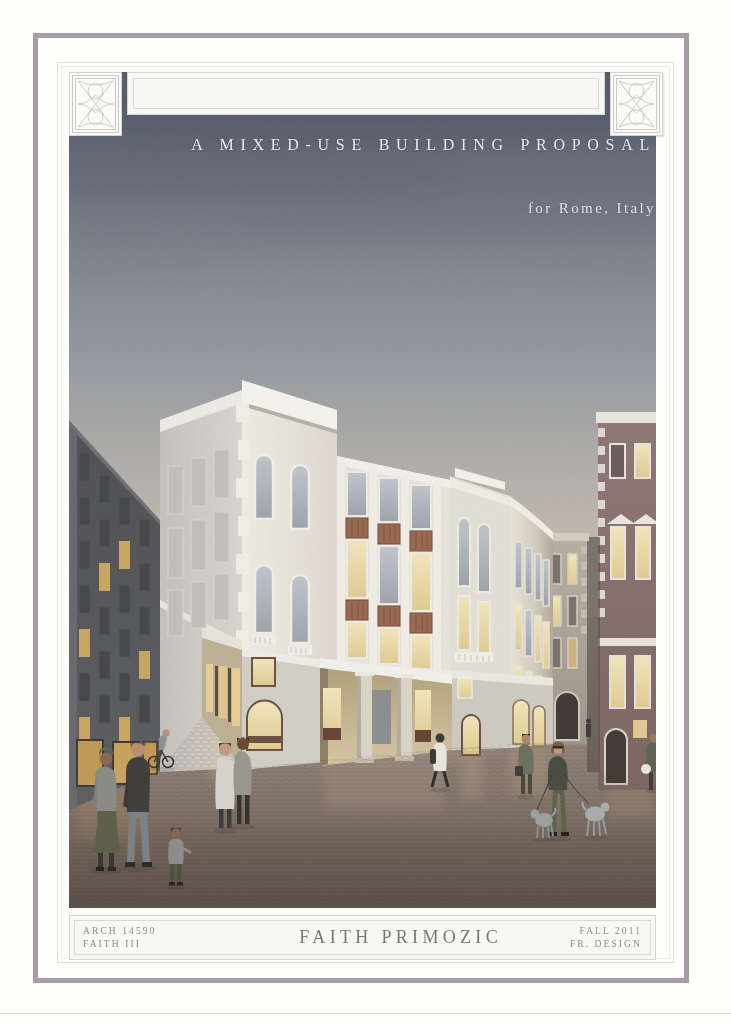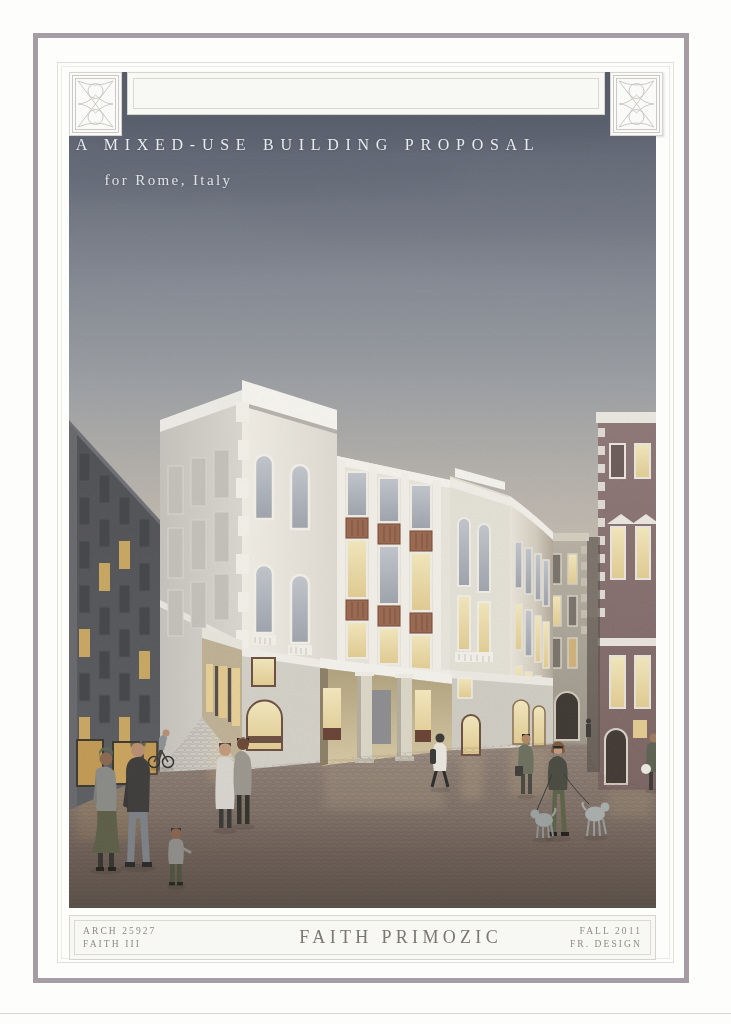--- a/index.html
+++ b/index.html
@@ -13,24 +13,24 @@
   .board-outline .inner{position:absolute;left:3px;top:3px;right:3px;bottom:3px;
         border:1px solid #edebe6;}
   .illustration-wrap{position:absolute;left:69px;top:72px;width:587px;height:836px;}
   .corner-block{position:absolute;top:72px;width:53px;height:64px;background:#fafaf8;
         border:1px solid #d6d4cf;box-sizing:border-box;box-shadow:1px 1px 2px rgba(120,115,110,.25);}
   .corner-block.left{left:69px;}
   .corner-block.right{left:610px;}
   .title-band{position:absolute;left:127px;top:72px;width:478px;height:43px;background:#f8f8f5;
         border:1px solid #d6d4cf;box-sizing:border-box;box-shadow:0 1px 2px rgba(120,115,110,.25);}
   .title-band .inner{position:absolute;left:5px;top:5px;right:5px;bottom:5px;border:1px solid #d9d7d1;}
-  .sky-title{position:absolute;left:69px;width:587px;text-align:left;color:#e9ecef;
+  .sky-title{position:absolute;left:69px;width:587px;text-align:right;color:#e9ecef;
         text-shadow:0 0 2px rgba(40,45,60,.35);}
   .sky-title.line1{top:136px;font-size:16px;letter-spacing:0.42em;text-indent:0.42em;}
-  .sky-title.line2{top:172px;font-size:15px;letter-spacing:0.16em;text-indent:0.16em;color:#e0e3e6;padding-left:33px;}
+  .sky-title.line2{top:200px;font-size:15px;letter-spacing:0.16em;text-indent:0.16em;color:#e0e3e6;}
   .footer-band{position:absolute;left:69px;top:915px;width:587px;height:45px;background:#f7f7f4;
         border:1px solid #d6d4cf;box-sizing:border-box;}
   .footer-band .inner{position:absolute;left:4px;top:4px;right:4px;bottom:4px;border:1px solid #dbd9d3;
         display:flex;align-items:center;justify-content:space-between;}
   .footer-side{font-size:9.5px;letter-spacing:0.22em;color:#8f8b85;line-height:13px;}
   .footer-side.l{text-align:left;padding-left:8px;width:140px;}
   .footer-side.r{text-align:right;padding-right:8px;width:140px;}
   .footer-name{font-size:18px;letter-spacing:0.24em;text-indent:0.24em;color:#7b7771;text-align:right;flex:1;}
 </style>
 </head>
@@ -644,21 +644,21 @@
   <div class="title-band">
     <div class="inner"></div>
   </div>
 
   <div class="sky-title line1">A MIXED-USE BUILDING PROPOSAL</div>
   <div class="sky-title line2">for Rome, Italy</div>
 
   <div class="footer-band">
     <div class="inner">
       <div class="footer-side l">
-        <div>ARCH 25927</div>
+        <div>ARCH 14590</div>
         <div>FAITH III</div>
       </div>
       <div class="footer-name">FAITH PRIMOZIC</div>
       <div class="footer-side r">
         <div>FALL 2011</div>
         <div>FR. DESIGN</div>
       </div>
     </div>
   </div>
 

